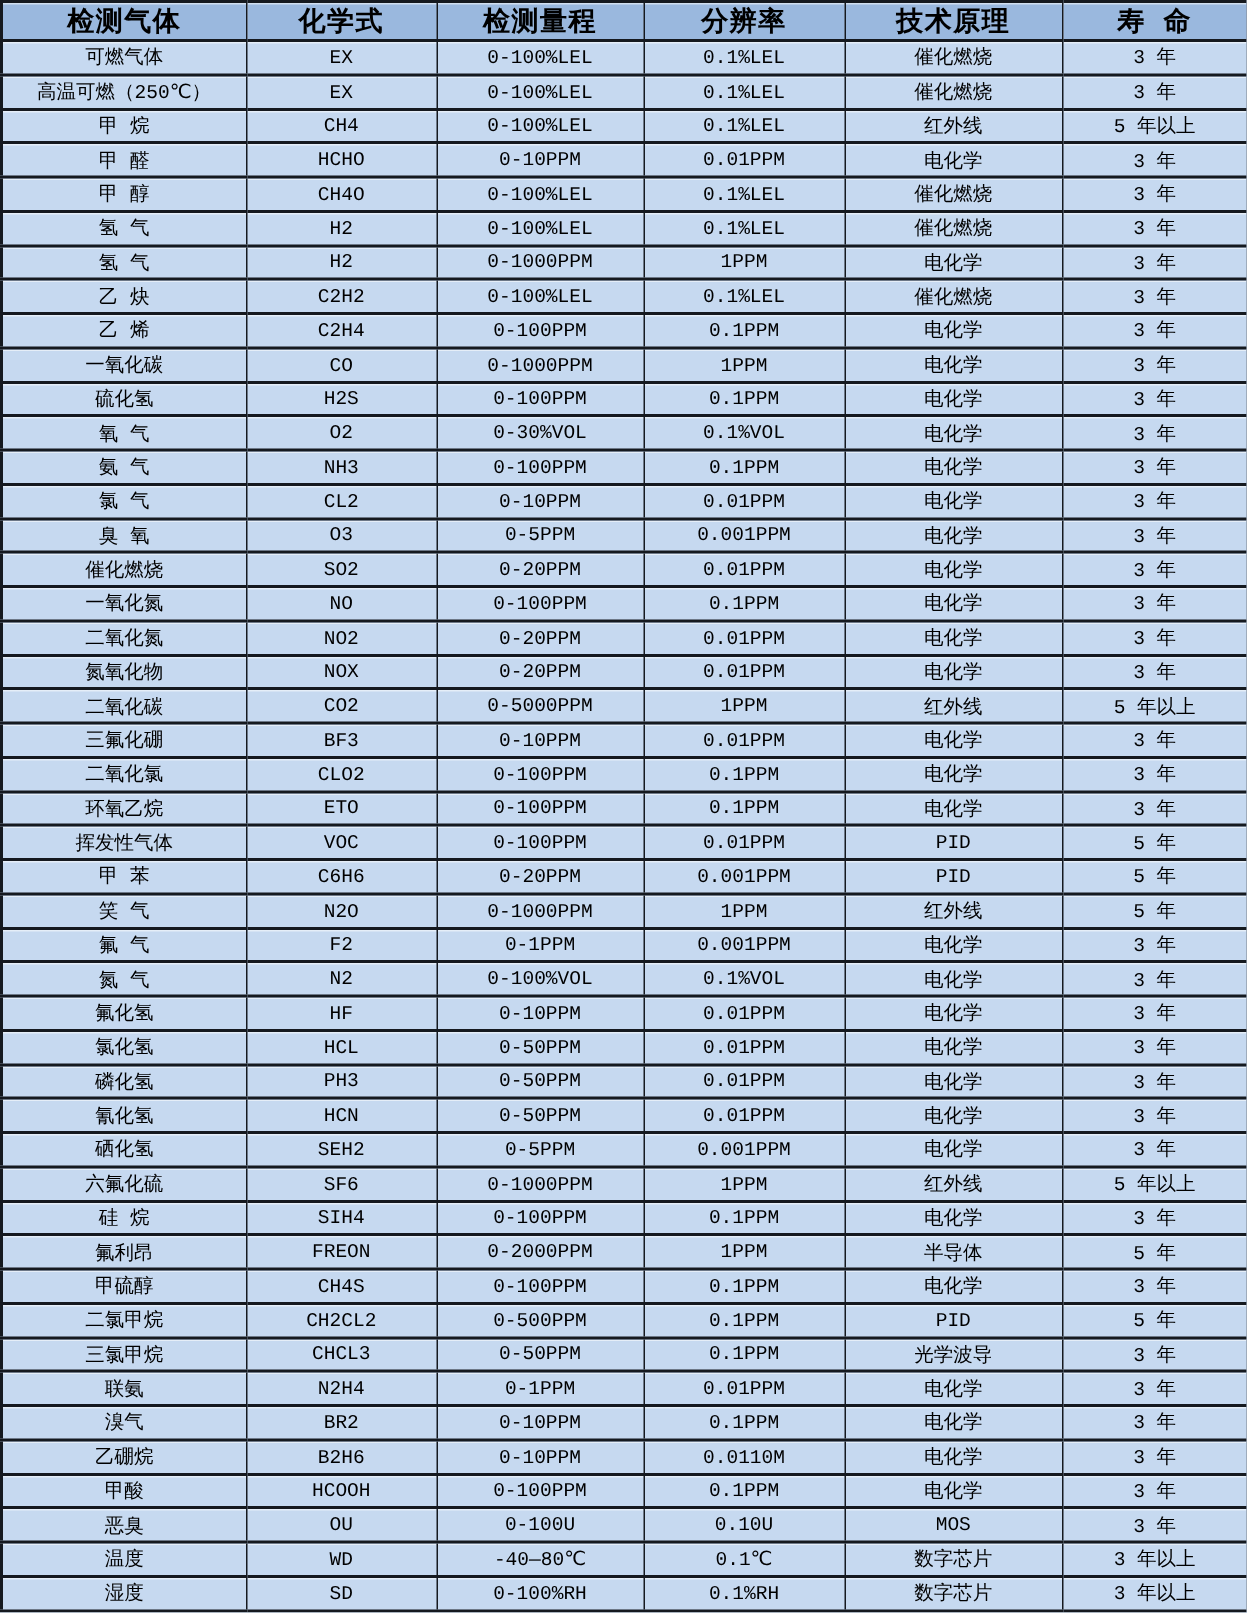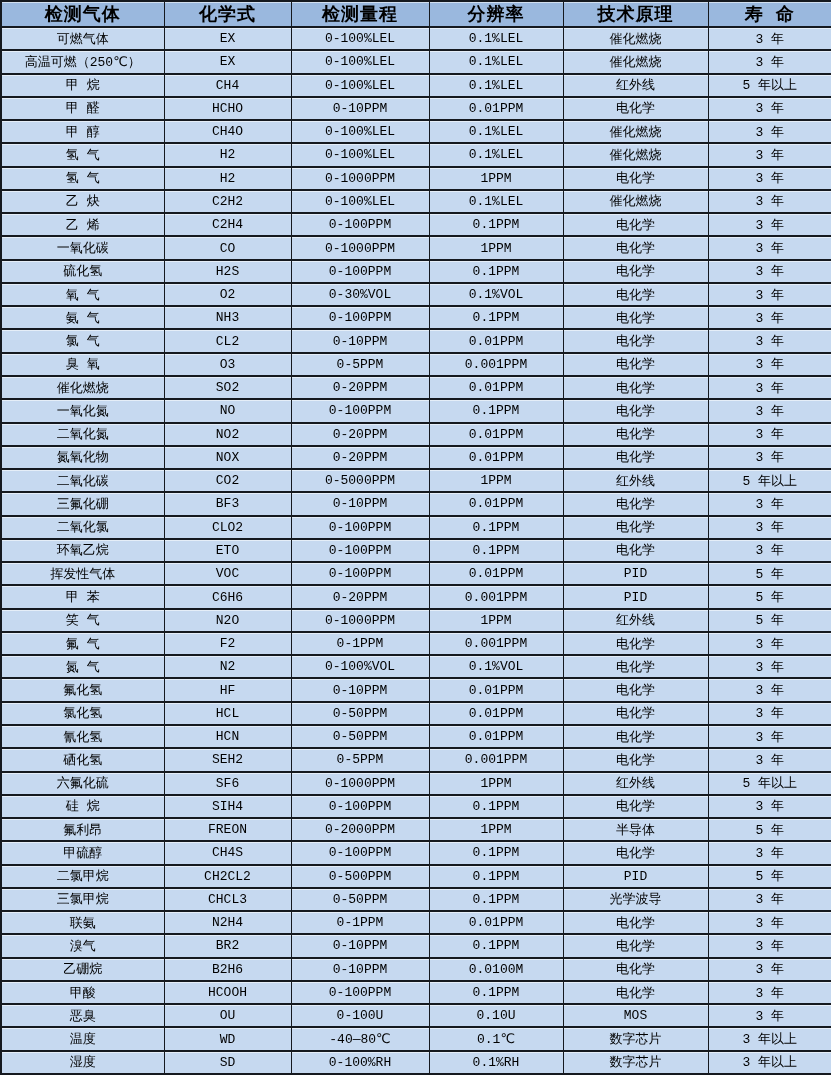--- a/index.html
+++ b/index.html
@@ -313,20 +313,28 @@
       </tr>
       <tr>
         <td>氯化氢</td>
         <td>HCL</td>
         <td>0-50PPM</td>
         <td>0.01PPM</td>
         <td>电化学</td>
         <td>3 年</td>
       </tr>
       <tr>
+        <td>磷化氢</td>
+        <td>PH3</td>
+        <td>0-50PPM</td>
+        <td>0.01PPM</td>
+        <td>电化学</td>
+        <td>3 年</td>
+      </tr>
+      <tr>
         <td>氰化氢</td>
         <td>HCN</td>
         <td>0-50PPM</td>
         <td>0.01PPM</td>
         <td>电化学</td>
         <td>3 年</td>
       </tr>
       <tr>
         <td>硒化氢</td>
         <td>SEH2</td>
@@ -396,21 +404,21 @@
         <td>BR2</td>
         <td>0-10PPM</td>
         <td>0.1PPM</td>
         <td>电化学</td>
         <td>3 年</td>
       </tr>
       <tr>
         <td>乙硼烷</td>
         <td>B2H6</td>
         <td>0-10PPM</td>
-        <td>0.0100M</td>
+        <td>0.0110M</td>
         <td>电化学</td>
         <td>3 年</td>
       </tr>
       <tr>
         <td>甲酸</td>
         <td>HCOOH</td>
         <td>0-100PPM</td>
         <td>0.1PPM</td>
         <td>电化学</td>
         <td>3 年</td>

